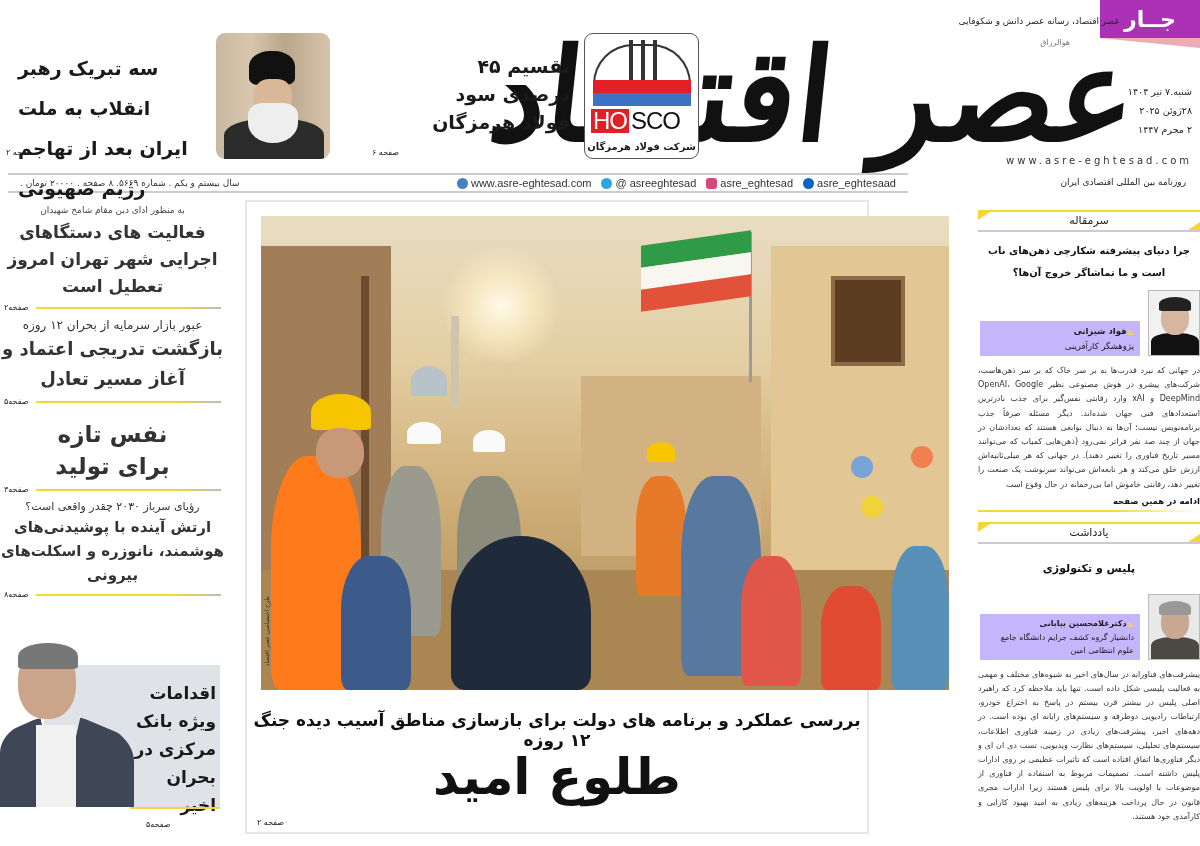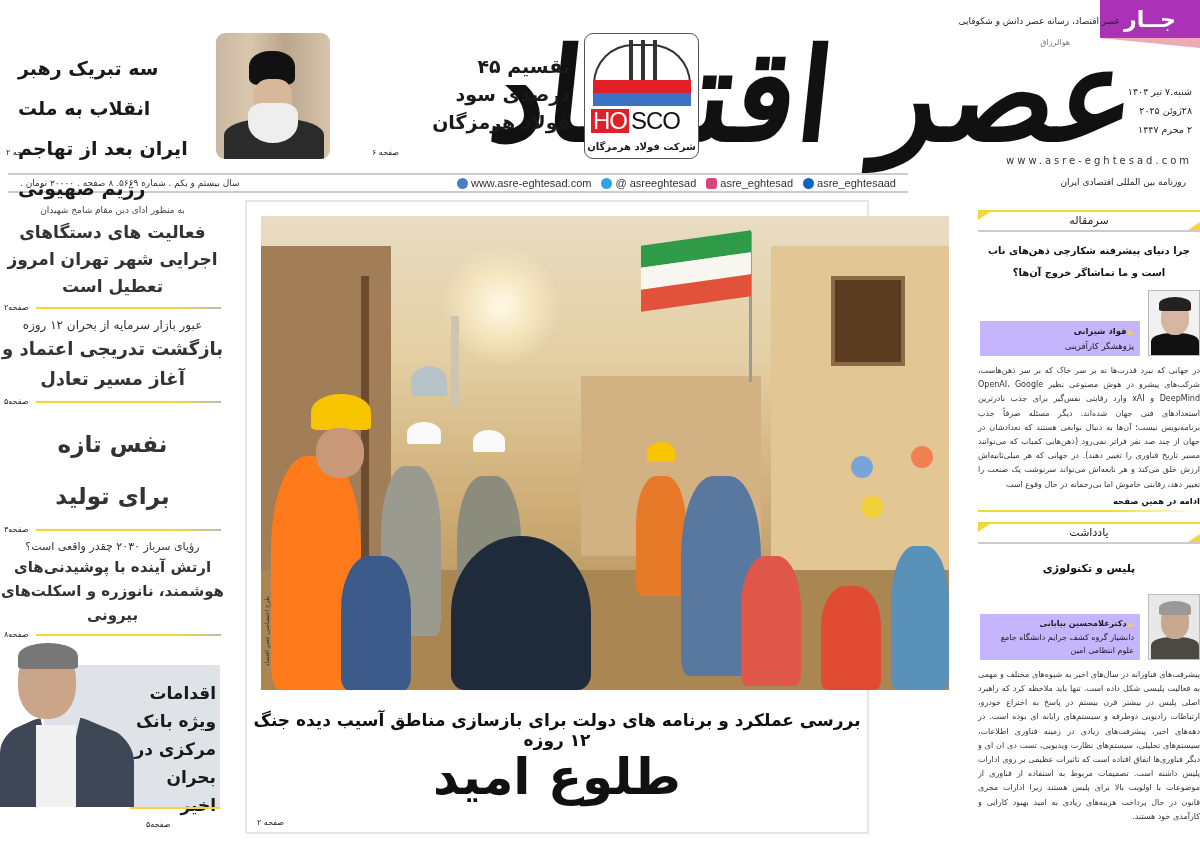--- a/index.html
+++ b/index.html
@@ -44,21 +44,21 @@
   .pt-robe { position: absolute; bottom: 0; left: 8px; width: 100px; height: 40px; background: #2b2b2b; border-radius: 40% 40% 0 0; }
   .hl-leader { top: 48px; left: 18px; width: 180px; font-size: 19px; font-weight: bold; line-height: 40px; text-align: left; }
   .hl-leader-page { top: 148px; left: 6px; font-size: 8px; }
 
   
   .leftcol { position: absolute; top: 205px; left: 0; width: 225px; }
   .lc-block { text-align: center; }
   .lc-kicker { font-size: 9px; color: #444; margin-bottom: 4px; }
   .lc-kicker2 { font-size: 12px; color: #333; margin-bottom: 2px; }
   .lc-title { font-size: 17px; font-weight: bold; color: #333; line-height: 27px; }
-  .lc-title-big { font-size: 23px; font-weight: bold; color: #333; line-height: 52px; }
+  .lc-title-big { font-size: 23px; font-weight: bold; color: #333; line-height: 32px; }
   .lc-sep { display: flex; align-items: center; margin: 3px 0 6px; direction: ltr; }
   .lc-sep .pg { font-size: 8px; color: #222; width: 36px; text-align: left; padding-left: 4px; }
   .lc-sep .line { flex: 1; height: 2px; background: linear-gradient(90deg,#f5d63a 0%,#f5d63a 75%,#bbb 100%); margin-right: 4px; }
 
   .cbi-box { position: absolute; top: 637px; left: 0; width: 220px; height: 170px; }
   .cbi-bg { position: absolute; top: 28px; left: 44px; width: 176px; height: 142px; background: #dfe2e6; }
   .cbi-person { position: absolute; top: 0; left: 0; width: 140px; height: 170px; }
   .cbi-head { position: absolute; top: 10px; left: 18px; width: 58px; height: 72px; background: #caa58a; border-radius: 45%; }
   .cbi-hair { position: absolute; top: 6px; left: 18px; width: 60px; height: 26px; background: #777; border-radius: 50% 50% 10% 10%; }
   .cbi-shirt { position: absolute; top: 88px; left: 36px; width: 40px; height: 82px; background: #f1f1f1; }

